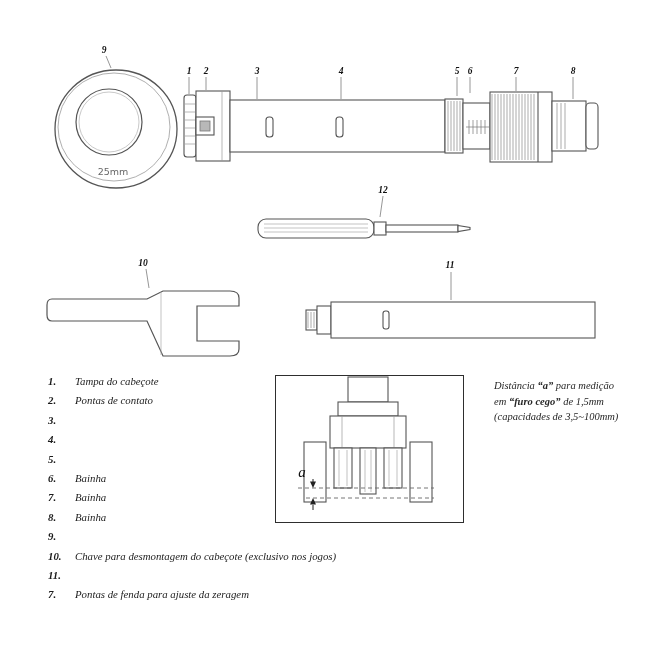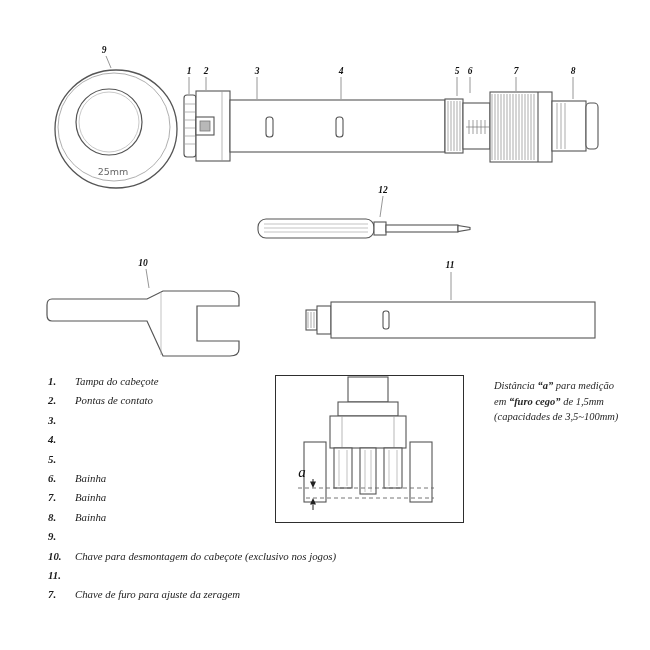--- a/index.html
+++ b/index.html
@@ -136,21 +136,21 @@
       </li>
     <li>
         <span class="num">10.</span>
         <span>Chave para desmontagem do cabeçote (exclusivo nos jogos)</span>
       </li>
     <li>
         <span class="num">11.</span>
       </li>
     <li>
         <span class="num">7.</span>
-        <span>Chave de furo para ajuste da zeragem</span>
+        <span>Pontas de fenda para ajuste da zeragem</span>
       </li>
   </ol>
 
   <div class="detail-box">
     <svg width="185" height="144" viewBox="0 0 185 144">
       <g stroke="#555" fill="#fff" stroke-width="1.1">
         <rect x="72" y="1" width="40" height="25"></rect>
         <rect x="62" y="26" width="60" height="14"></rect>
         <rect x="54" y="40" width="76" height="32"></rect>
         <line x1="66" y1="40" x2="66" y2="72" stroke="#999" stroke-width="0.7"></line>

